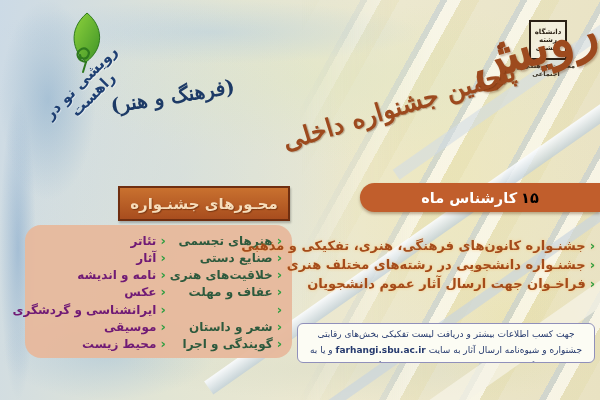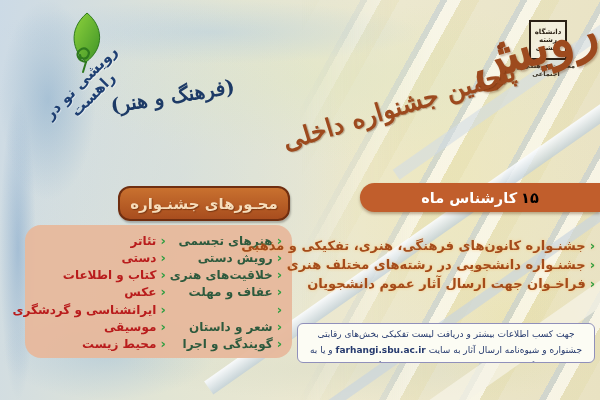--- a/index.html
+++ b/index.html
@@ -89,41 +89,41 @@
     display:flex; flex-direction:row; justify-content:center; align-items:center;
     direction:rtl; gap:4px;
     color:#ffffff; font-size:14.5px; font-weight:bold;
   }
   .deadline .day{color:#000000;}
 
   
   .axes-title{
     left:118px; top:186px; width:168px; height:31px;
     background:linear-gradient(#c9712f,#a84d1e);
-    border:2px solid #6f2e10; border-radius:12px;
+    border:2px solid #6f2e10; border-radius:0;
     box-shadow:1px 2px 2px rgba(0,0,0,.25);
     display:flex; align-items:center; justify-content:center;
     color:#f6ddbb; font-size:15px; font-weight:bold; direction:rtl;
     text-shadow:1px 1px 1px rgba(80,30,5,.5);
   }
 
   
   .panel{
     left:25px; top:225px; width:267px; height:133px;
     background:rgba(231,184,156,.95); border-radius:16px;
     padding:8px 10px 6px 10px; box-sizing:border-box;
     direction:rtl;
     display:grid; grid-template-columns:1fr 1fr; column-gap:4px;
   }
   .panel .col{display:flex; flex-direction:column; justify-content:space-between;}
   .item{display:flex; flex-direction:row; align-items:center; gap:4px;
     font-size:12px; font-weight:bold; line-height:16px; white-space:nowrap;}
   .item .chev{color:#2e9e41; font-size:13px; font-weight:bold;}
   .col.green .label{color:#2d5a3d;}
-  .col.rust  .label{color:#b91c1c;}
+  .col.rust  .label{color:#701a75;}
 
   
   .announcements{
     right:5px; top:236px; width:312px; direction:rtl; z-index:2;
   }
   .ann-row{display:flex; flex-direction:row; align-items:baseline; gap:4px;
     font-size:13px; font-weight:bold; color:#a54b1a; line-height:19px; white-space:nowrap;
     text-shadow:0 0 3px rgba(255,180,80,.55);}
   .ann-row .chev{color:#2e9e41;}
 
@@ -180,21 +180,21 @@
   <div class="layer axes-title">محـورهای جشنـواره</div>
 
   <div class="layer panel">
     <div class="col green">
       <div class="item">
           <span class="chev">‹</span>
           <span class="label">هنرهای تجسمی</span>
         </div>
       <div class="item">
           <span class="chev">‹</span>
-          <span class="label">رویش دستی</span>
+          <span class="label">صنایع دستی</span>
         </div>
       <div class="item">
           <span class="chev">‹</span>
           <span class="label">خلاقیت‌های هنری</span>
         </div>
       <div class="item">
           <span class="chev">‹</span>
           <span class="label">عفاف و مهلت</span>
         </div>
       <div class="item">
@@ -209,25 +209,25 @@
           <span class="label">گویندگی و اجرا</span>
         </div>
     </div>
     <div class="col rust">
       <div class="item">
           <span class="chev">‹</span>
           <span class="label">تئاتر</span>
         </div>
       <div class="item">
           <span class="chev">‹</span>
-          <span class="label">دستی</span>
-        </div>
-      <div class="item">
-          <span class="chev">‹</span>
-          <span class="label">کتاب و اطلاعات</span>
+          <span class="label">آثار</span>
+        </div>
+      <div class="item">
+          <span class="chev">‹</span>
+          <span class="label">نامه و اندیشه</span>
         </div>
       <div class="item">
           <span class="chev">‹</span>
           <span class="label">عکس</span>
         </div>
       <div class="item">
           <span class="chev">‹</span>
           <span class="label">ایرانشناسی و گردشگری</span>
         </div>
       <div class="item">

